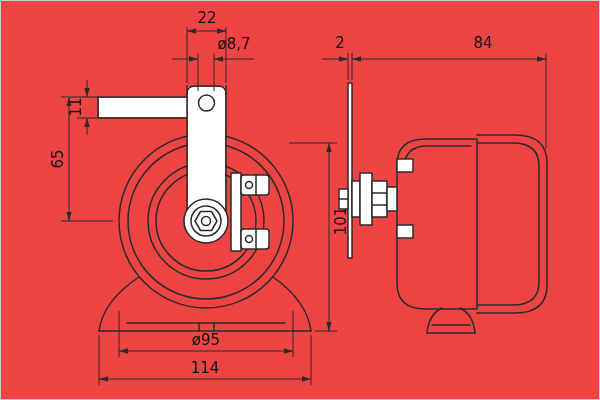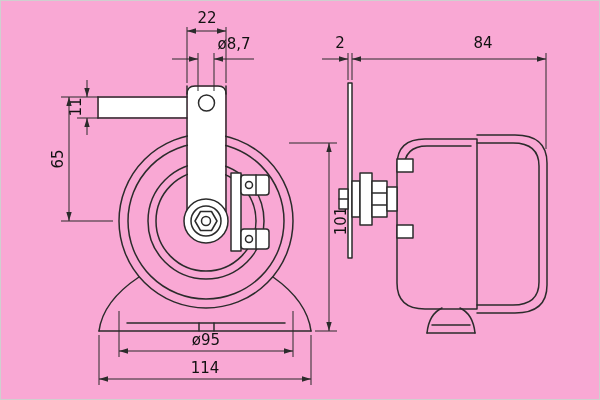--- a/index.html
+++ b/index.html
@@ -1,17 +1,17 @@
 <!DOCTYPE html>
 <html><head>
 <meta charset="utf-8">
 <style>
   html,body{margin:0;padding:0;background:#ffffff;}
   .stage{
-    width:600px;height:400px;background:#f9a8d4;
+    width:600px;height:400px;background:#ef4444;
     border:1px solid #cfcfcf;box-sizing:border-box;
     font-family:"DejaVu Sans","Liberation Sans",sans-serif;
     overflow:hidden;
   }
   svg{display:block;}
   .obj{fill:none;stroke:#2b2b2b;stroke-width:1.5;stroke-linejoin:round;stroke-linecap:round;}
   .objf{fill:#ffffff;stroke:#2b2b2b;stroke-width:1.5;stroke-linejoin:round;}
   .wfill{fill:#ffffff;stroke:none;}
   .dim{fill:none;stroke:#2b2b2b;stroke-width:1;}
   .arw{fill:#2b2b2b;stroke:none;}

